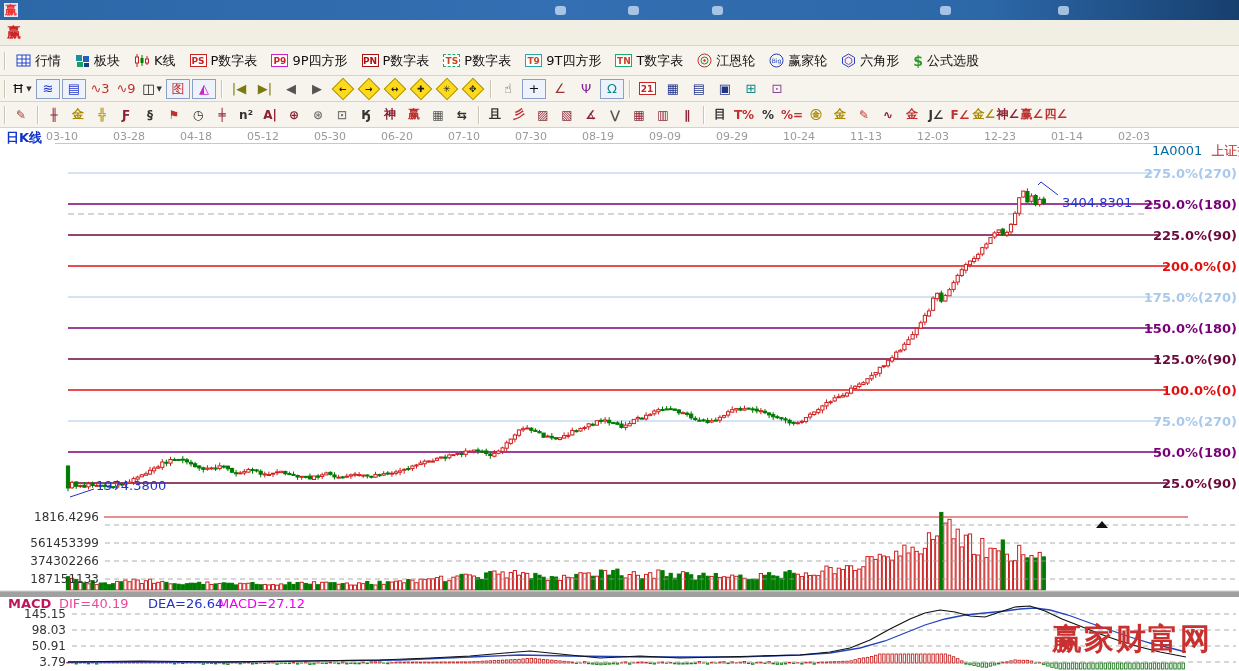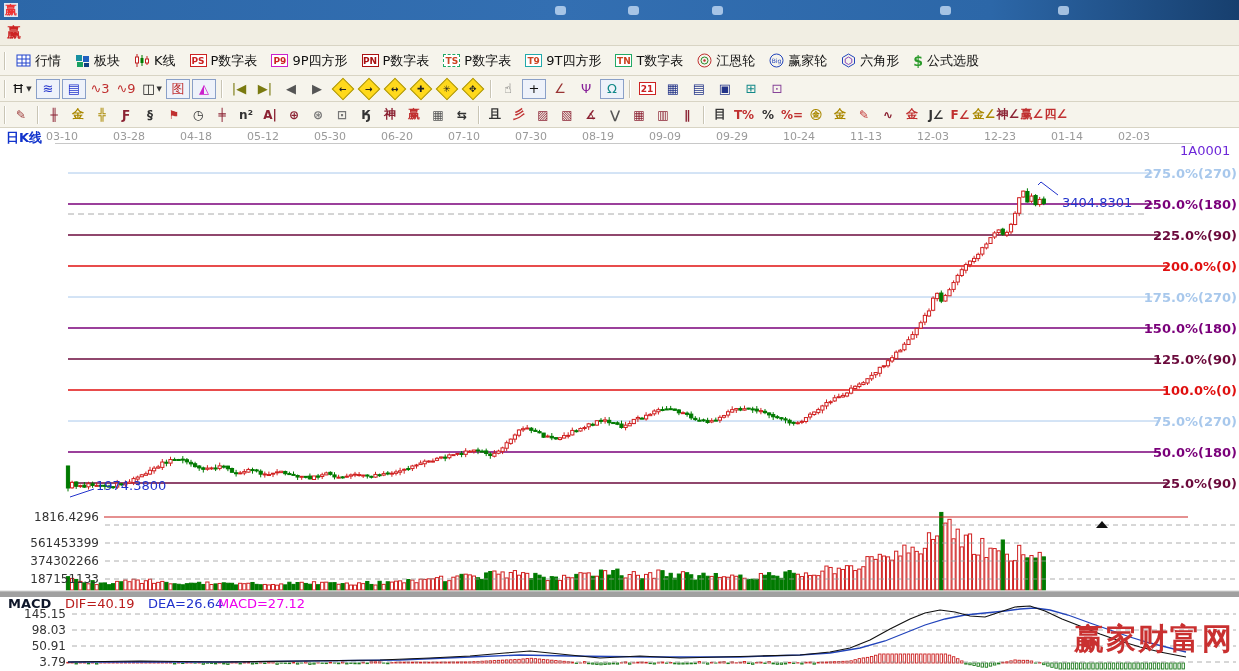--- a/index.html
+++ b/index.html
@@ -33,29 +33,29 @@
     font-size:12px;font-weight:bold;margin:0;white-space:nowrap;}
   .diamond{width:14px;height:14px;background:#ffd91c;border:1px solid #a89410;transform:rotate(45deg);
     display:flex;align-items:center;justify-content:center;margin:2px 5px;flex:0 0 14px;}
   .diamond>span{transform:rotate(-45deg);font-size:9px;color:#222;font-weight:bold;}
   .chart-header{position:absolute;top:128px;left:0;width:1239px;height:17px;background:#fff;}
   .period-label{position:absolute;left:6px;top:1px;font-size:13px;font-weight:bold;color:#1133cc;}
   .date-label{position:absolute;top:2px;width:48px;margin-left:-24px;text-align:center;font-size:11px;color:#9a9a9a;}
   .header-line{position:absolute;top:15px;left:55px;width:1137px;height:1px;background:#c8c8c8;}
   #chart{position:absolute;top:145px;left:0;z-index:1;}
   .symbol-label{position:absolute;top:142px;left:1152px;font-size:13px;z-index:5;white-space:nowrap;}
-  .symbol-label .code{color:#6d28d9;margin-left:28px;}
+  .symbol-label .code{color:#0369a1;}
   .symbol-label .name{color:#bb2222;margin-left:5px;}
   .macd-header{position:absolute;top:596px;left:0;width:1239px;height:15px;z-index:4;}
   .macd-header span{position:absolute;font-size:13px;top:0;}
-  .mh-macd{left:8px;color:#0f172a;font-weight:bold;}
-  .mh-dif{left:65px;color:#b91c1c;}
+  .mh-macd{left:8px;color:#be185d;font-weight:bold;}
+  .mh-dif{left:59px;color:#ec4899;}
   .mh-dea{left:148px;color:#2233cc;}
   .mh-m2{left:218px;color:#e0e;}
-  .watermark{position:absolute;top:619px;left:1074px;font-size:30px;font-weight:bold;color:#c93030;
+  .watermark{position:absolute;top:619px;left:1052px;font-size:30px;font-weight:bold;color:#c93030;
     font-family:"DejaVu Serif","Liberation Serif",serif;letter-spacing:2px;z-index:6;}
   svg text{font-family:"DejaVu Sans","Liberation Sans",sans-serif;}
 </style>
 </head>
 <body>
 
 <div class="titlebar">
   <span class="logo">赢</span>
   <span class="tb-artifact a1"></span>
   <span class="tb-artifact a2"></span>

